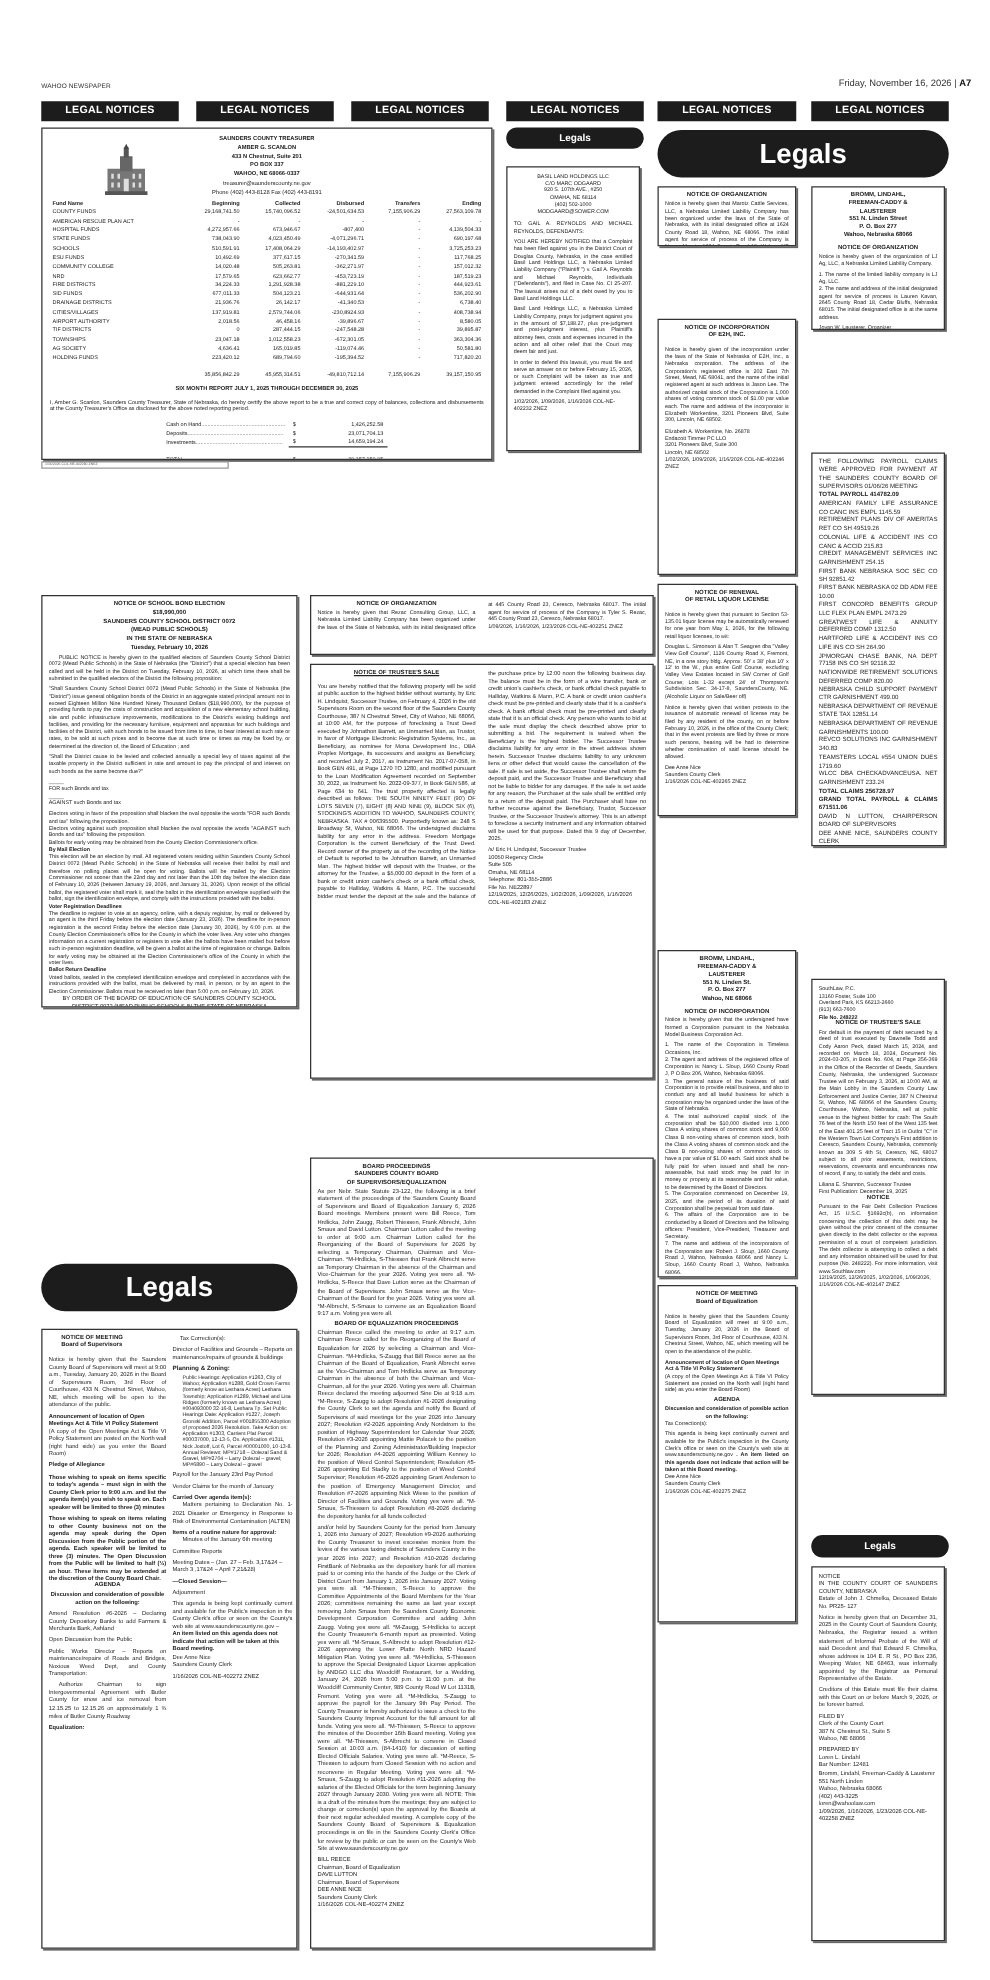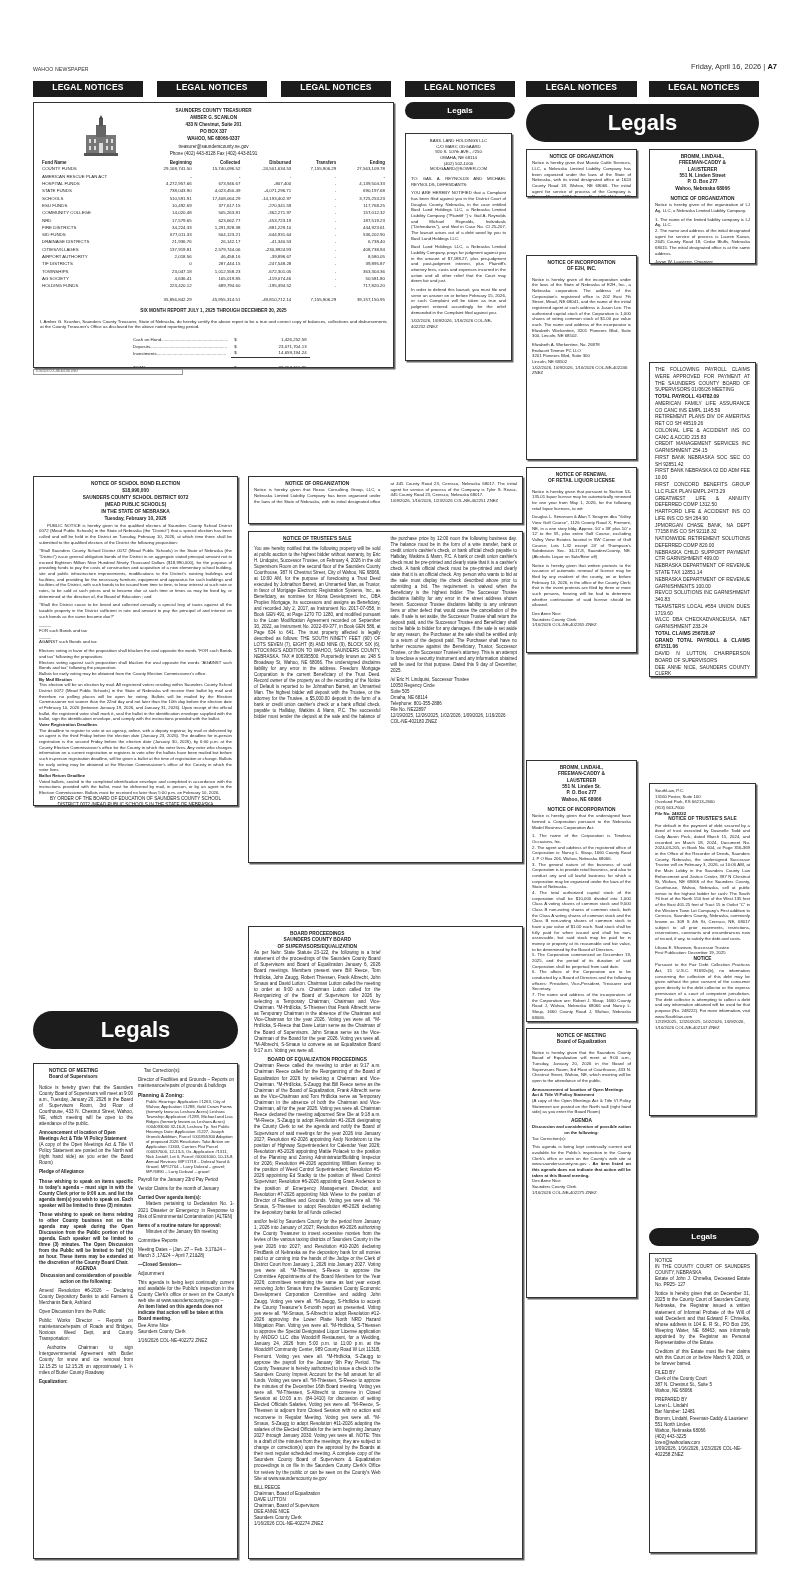--- a/index.html
+++ b/index.html
@@ -35,21 +35,21 @@
   .engraving { position: absolute; left: 48px; top: 12px; width: 38px; height: 42px; }
   .cols2 { column-count: 2; column-gap: 10px; }
   .col { position: absolute; }
   .mono-small { font-size: 3.8px; color: #555; }
 </style>
 </head>
 <body>
 
 <div class="abs masthead-left">WAHOO NEWSPAPER</div>
 <div class="abs masthead-right">
-  <span>Friday, April 16, 2026</span>
+  <span>Friday, November 16, 2026</span>
   <span>|</span>
   <b>A7</b>
 </div>
 
 <div class="banner" style="left:33px;width:110px;">LEGAL NOTICES</div>
 <div class="banner" style="left:157px;width:110px;">LEGAL NOTICES</div>
 <div class="banner" style="left:281px;width:110px;">LEGAL NOTICES</div>
 <div class="banner" style="left:405px;width:110px;">LEGAL NOTICES</div>
 <div class="banner" style="left:526px;width:111px;">LEGAL NOTICES</div>
 <div class="banner" style="left:649px;width:110px;">LEGAL NOTICES</div>

